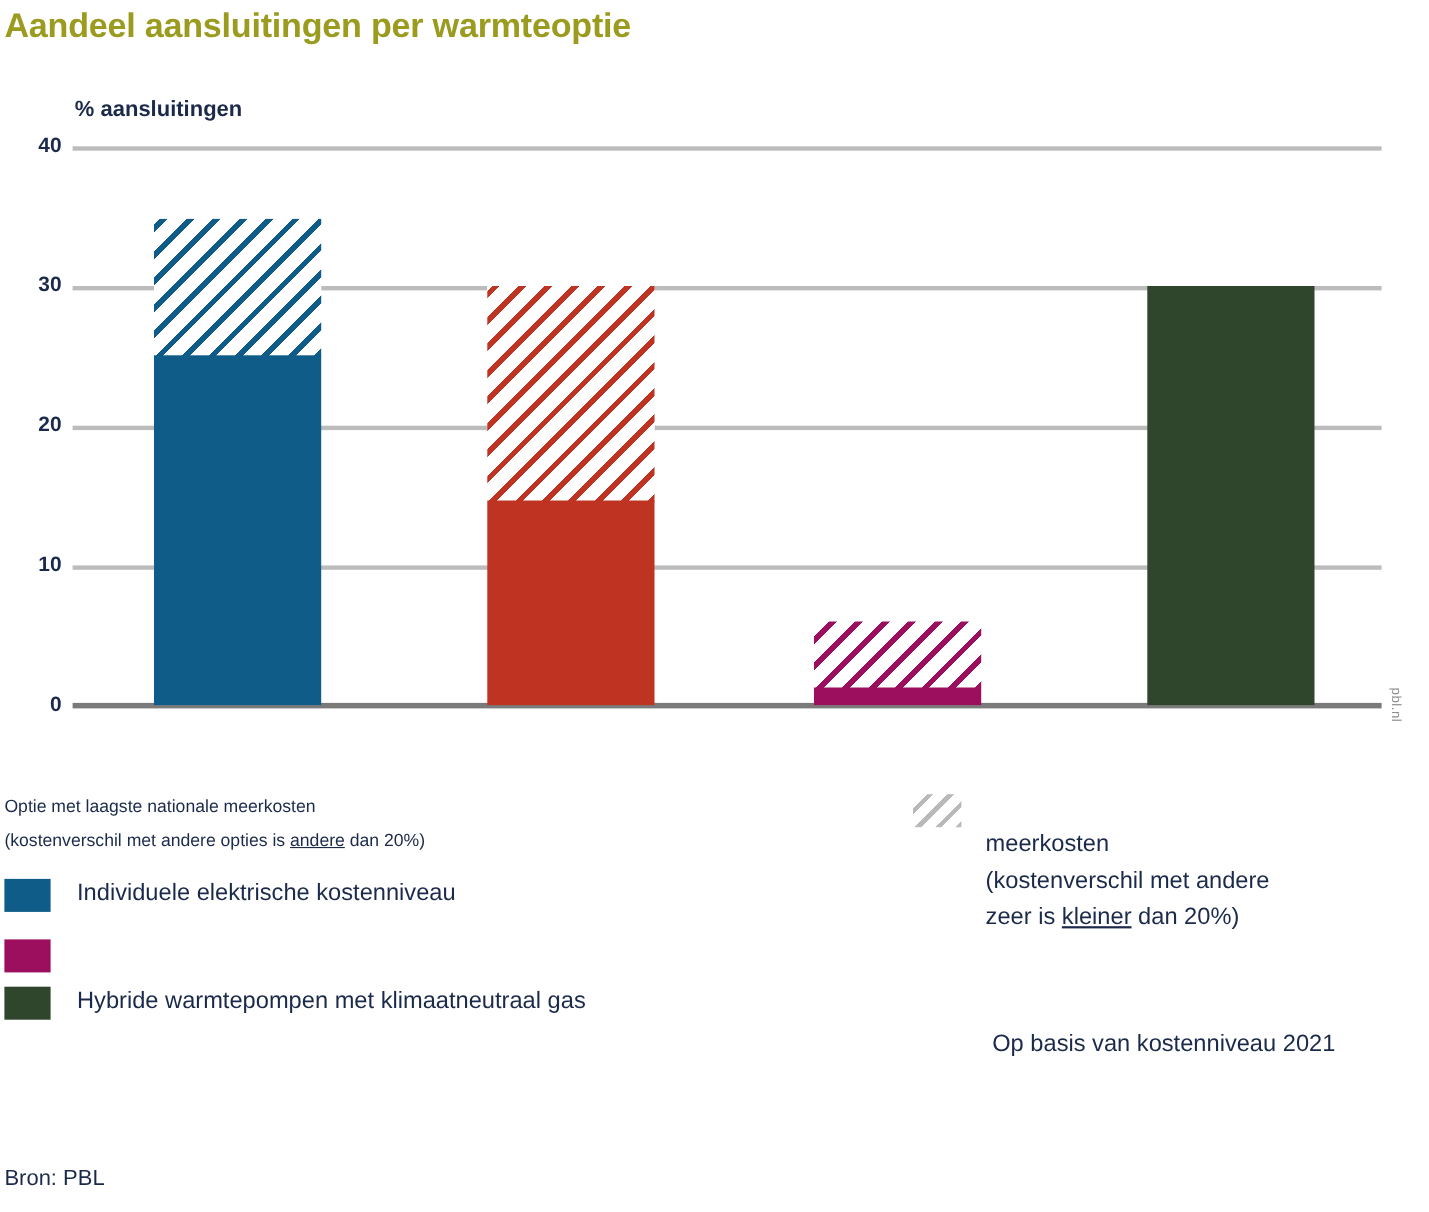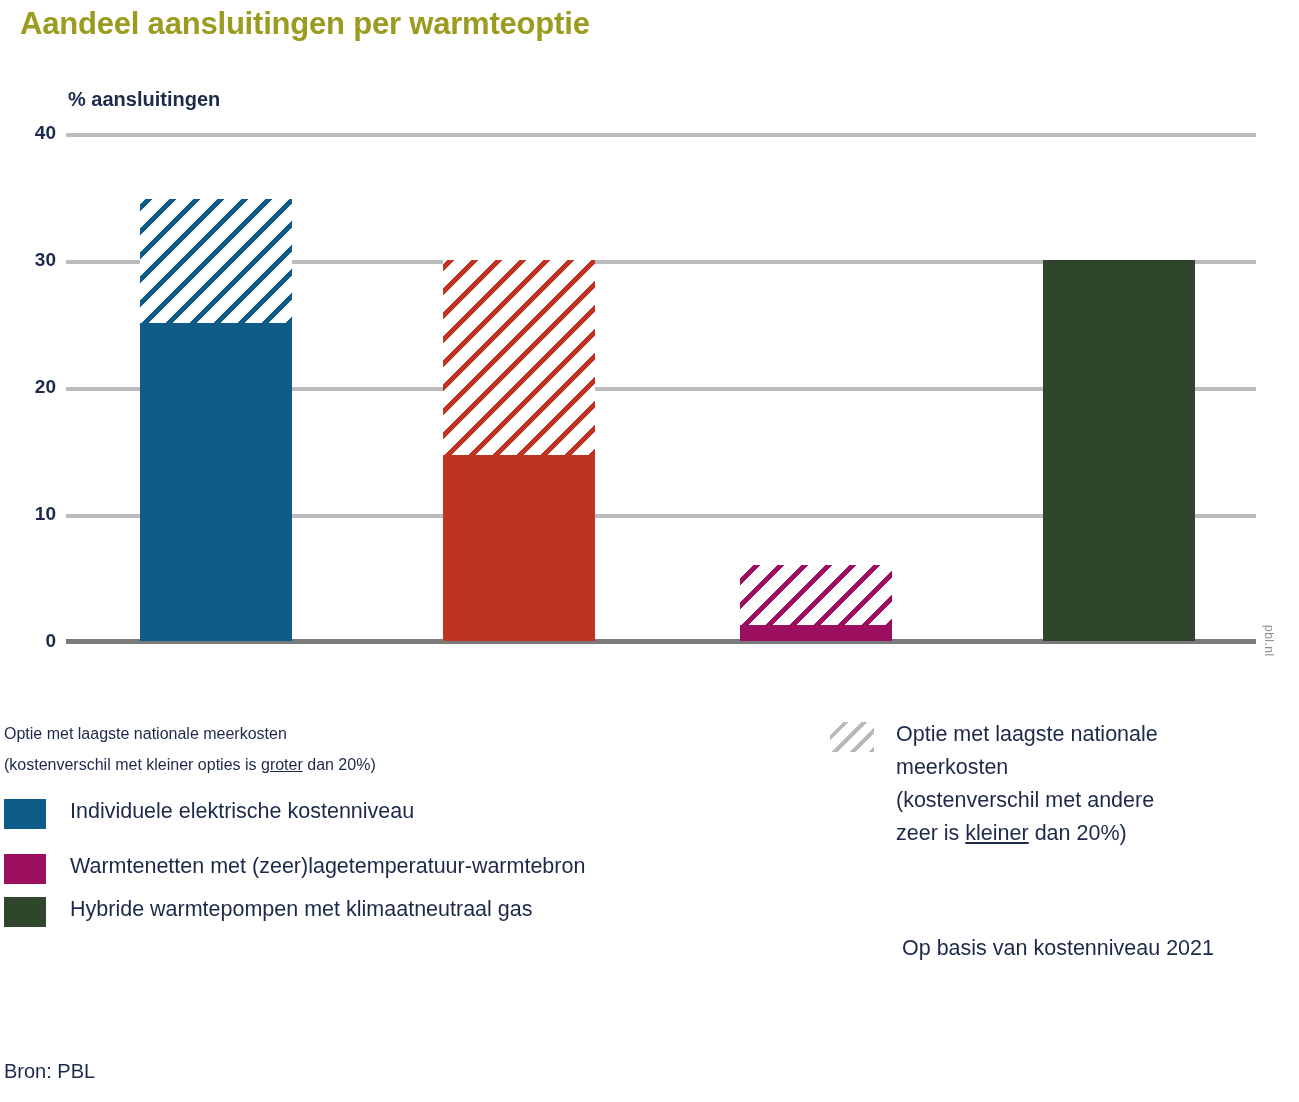--- a/index.html
+++ b/index.html
@@ -8,21 +8,21 @@
     background:#ffffff;
     font-family:"Liberation Sans", sans-serif;
     color:#1b2a4a;
     overflow:hidden;
     position:relative;
   }
   .page{position:relative;width:1299px;height:1102px;}
 
   
   .title{
-    position:absolute;left:20px;top:6px;
+    position:absolute;left:4px;top:6px;
     font-size:31px;font-weight:bold;
     color:#9b9b20;
     letter-spacing:-0.2px;
     white-space:nowrap;
   }
 
   
   .chart{position:absolute;left:0;top:70px;width:1275px;height:600px;}
   .ylabel{
     position:absolute;left:68px;top:18px;
@@ -144,45 +144,44 @@
     </div>
 
     <div class="watermark">pbl.nl</div>
   </div>
 
   <div class="legend">
 
     <div class="legend-left">
       <div class="legend-head">
         <span>Optie met laagste nationale meerkosten</span><br>
-        <span>(kostenverschil met kleiner opties is </span><u>groter</u><span> dan 20%)</span>
+        <span>(kostenverschil met andere opties is </span><u>andere</u><span> dan 20%)</span>
       </div>
 
       <div class="legend-row">
         <div class="swatch" style="background:#0e5c87;"></div>
         <div class="legend-text">Individuele elektrische kostenniveau</div>
       </div>
 
 
       <div class="legend-row" style="margin-top:22px;">
         <div class="swatch" style="background:#9c0f5f;"></div>
-        <div class="legend-text">Warmtenetten met (zeer)lagetemperatuur-warmtebron</div>
       </div>
 
       <div class="legend-row">
         <div class="swatch" style="background:#2f462c;"></div>
         <div class="legend-text">Hybride warmtepompen met klimaatneutraal gas</div>
       </div>
     </div>
 
     <div class="legend-right">
       <div class="legend-row">
         <div class="hatch-swatch" style="background-image:repeating-linear-gradient(-45deg,#b9b9b9 0 4px,#ffffff 4px 13px);"></div>
         <div class="legend-right-text">
-          <span>Optie met laagste nationale</span><br>
+          <br>
           <span>meerkosten</span><br>
           <span>(kostenverschil met andere</span><br>
           <span>zeer is </span><u>kleiner</u><span> dan 20%)</span>
         </div>
       </div>
       <div class="legend-note">Op basis van kostenniveau 2021</div>
     </div>
   </div>
 
   <div class="source">Bron: PBL</div>

